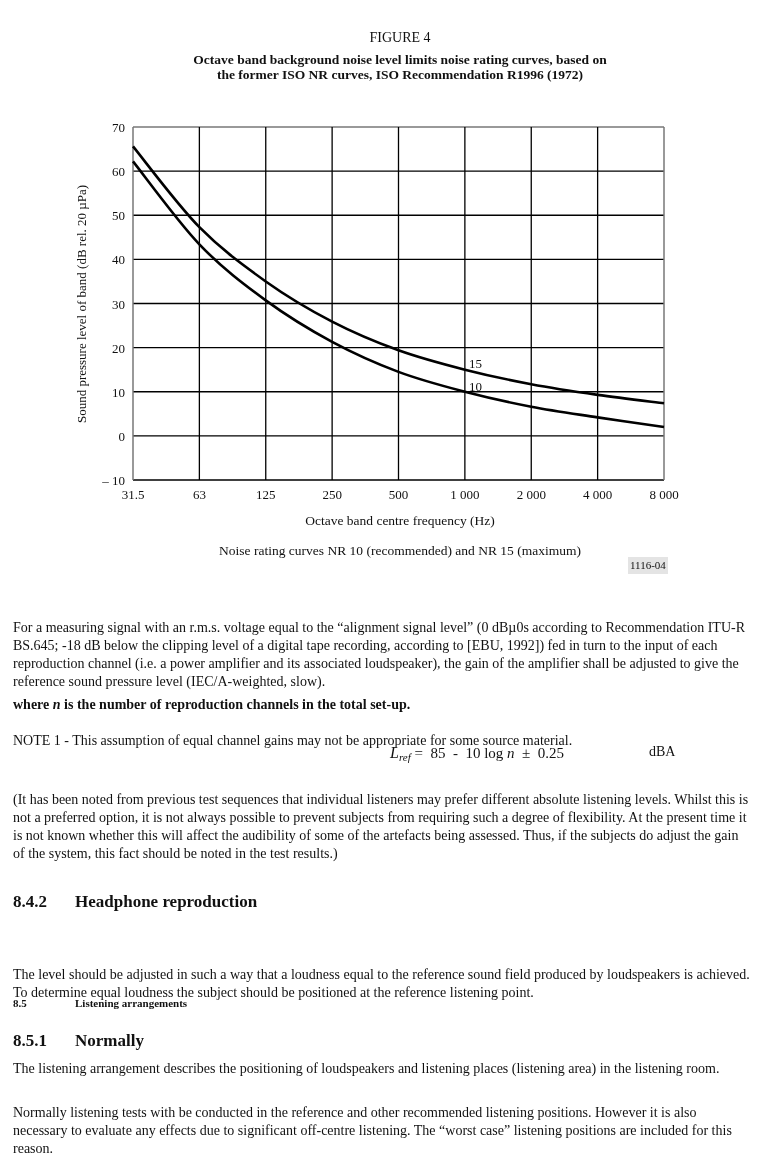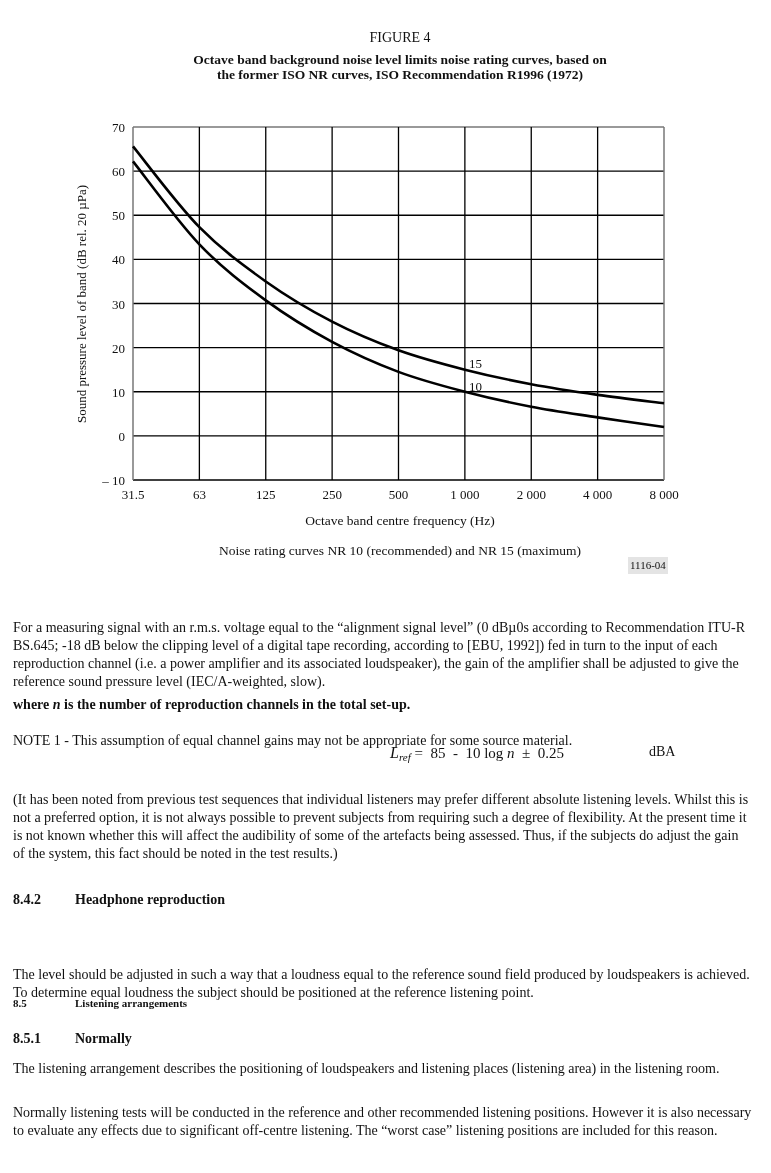--- a/index.html
+++ b/index.html
@@ -17,21 +17,21 @@
   }
   .xlabel { top: 513px; left: 0; width: 800px; text-align: center; font-size: 13.5px; }
   .caption { top: 543px; left: 0; width: 800px; text-align: center; font-size: 13.5px; }
   .fig-id { top: 557px; left: 628px; background: #e4e4e4; padding: 0 2px; font-size: 11px; line-height: 17px; }
   .para { left: 13px; width: 740px; font-size: 14px; line-height: 18px; }
   .formula { top: 744px; left: 390px; font-size: 15px; white-space: nowrap; }
   .formula .L { font-style: italic; font-size: 16px; }
   .formula .sub { font-style: italic; font-size: 11px; vertical-align: -3px; }
   .formula .n { font-style: italic; }
   .formula .unit { position: absolute; left: 259px; top: 0; font-size: 14px; }
-  .heading { left: 13px; font-size: 14px; font-weight: bold; white-space: nowrap; }
+  .heading { left: 13px; font-size: 17px; font-weight: bold; white-space: nowrap; }
   .heading .num { display: inline-block; width: 62px; }
   .heading.h2 { font-size: 11px; }
   em { font-style: italic; }
 </style>
 </head>
 <body>
 
 <div class="abs fig-num">FIGURE  4</div>
 <div class="abs fig-title">
   <div>Octave band background noise level limits noise rating curves, based on</div>
@@ -118,13 +118,13 @@
 <div class="abs heading h2" style="top:997px;">
   <span class="num">8.5</span><span>Listening arrangements</span>
 </div>
 
 <div class="abs heading" style="top:1031px;">
   <span class="num">8.5.1</span><span>Normally</span>
 </div>
 
 <div class="abs para" style="top:1060px;">The listening arrangement describes the positioning of loudspeakers and listening places (listening area) in the listening room.</div>
 
-<div class="abs para" style="top:1104px;">Normally listening tests will be conducted in the reference and other recommended listening positions. However it is also necessary to evaluate any effects due to significant off-centre listening. The “worst case” listening positions are included for this reason.</div>
+<div class="abs para" style="top:1104px;">Normally listening tests with be conducted in the reference and other recommended listening positions. However it is also necessary to evaluate any effects due to significant off-centre listening. The “worst case” listening positions are included for this reason.</div>
 
 </body></html>

